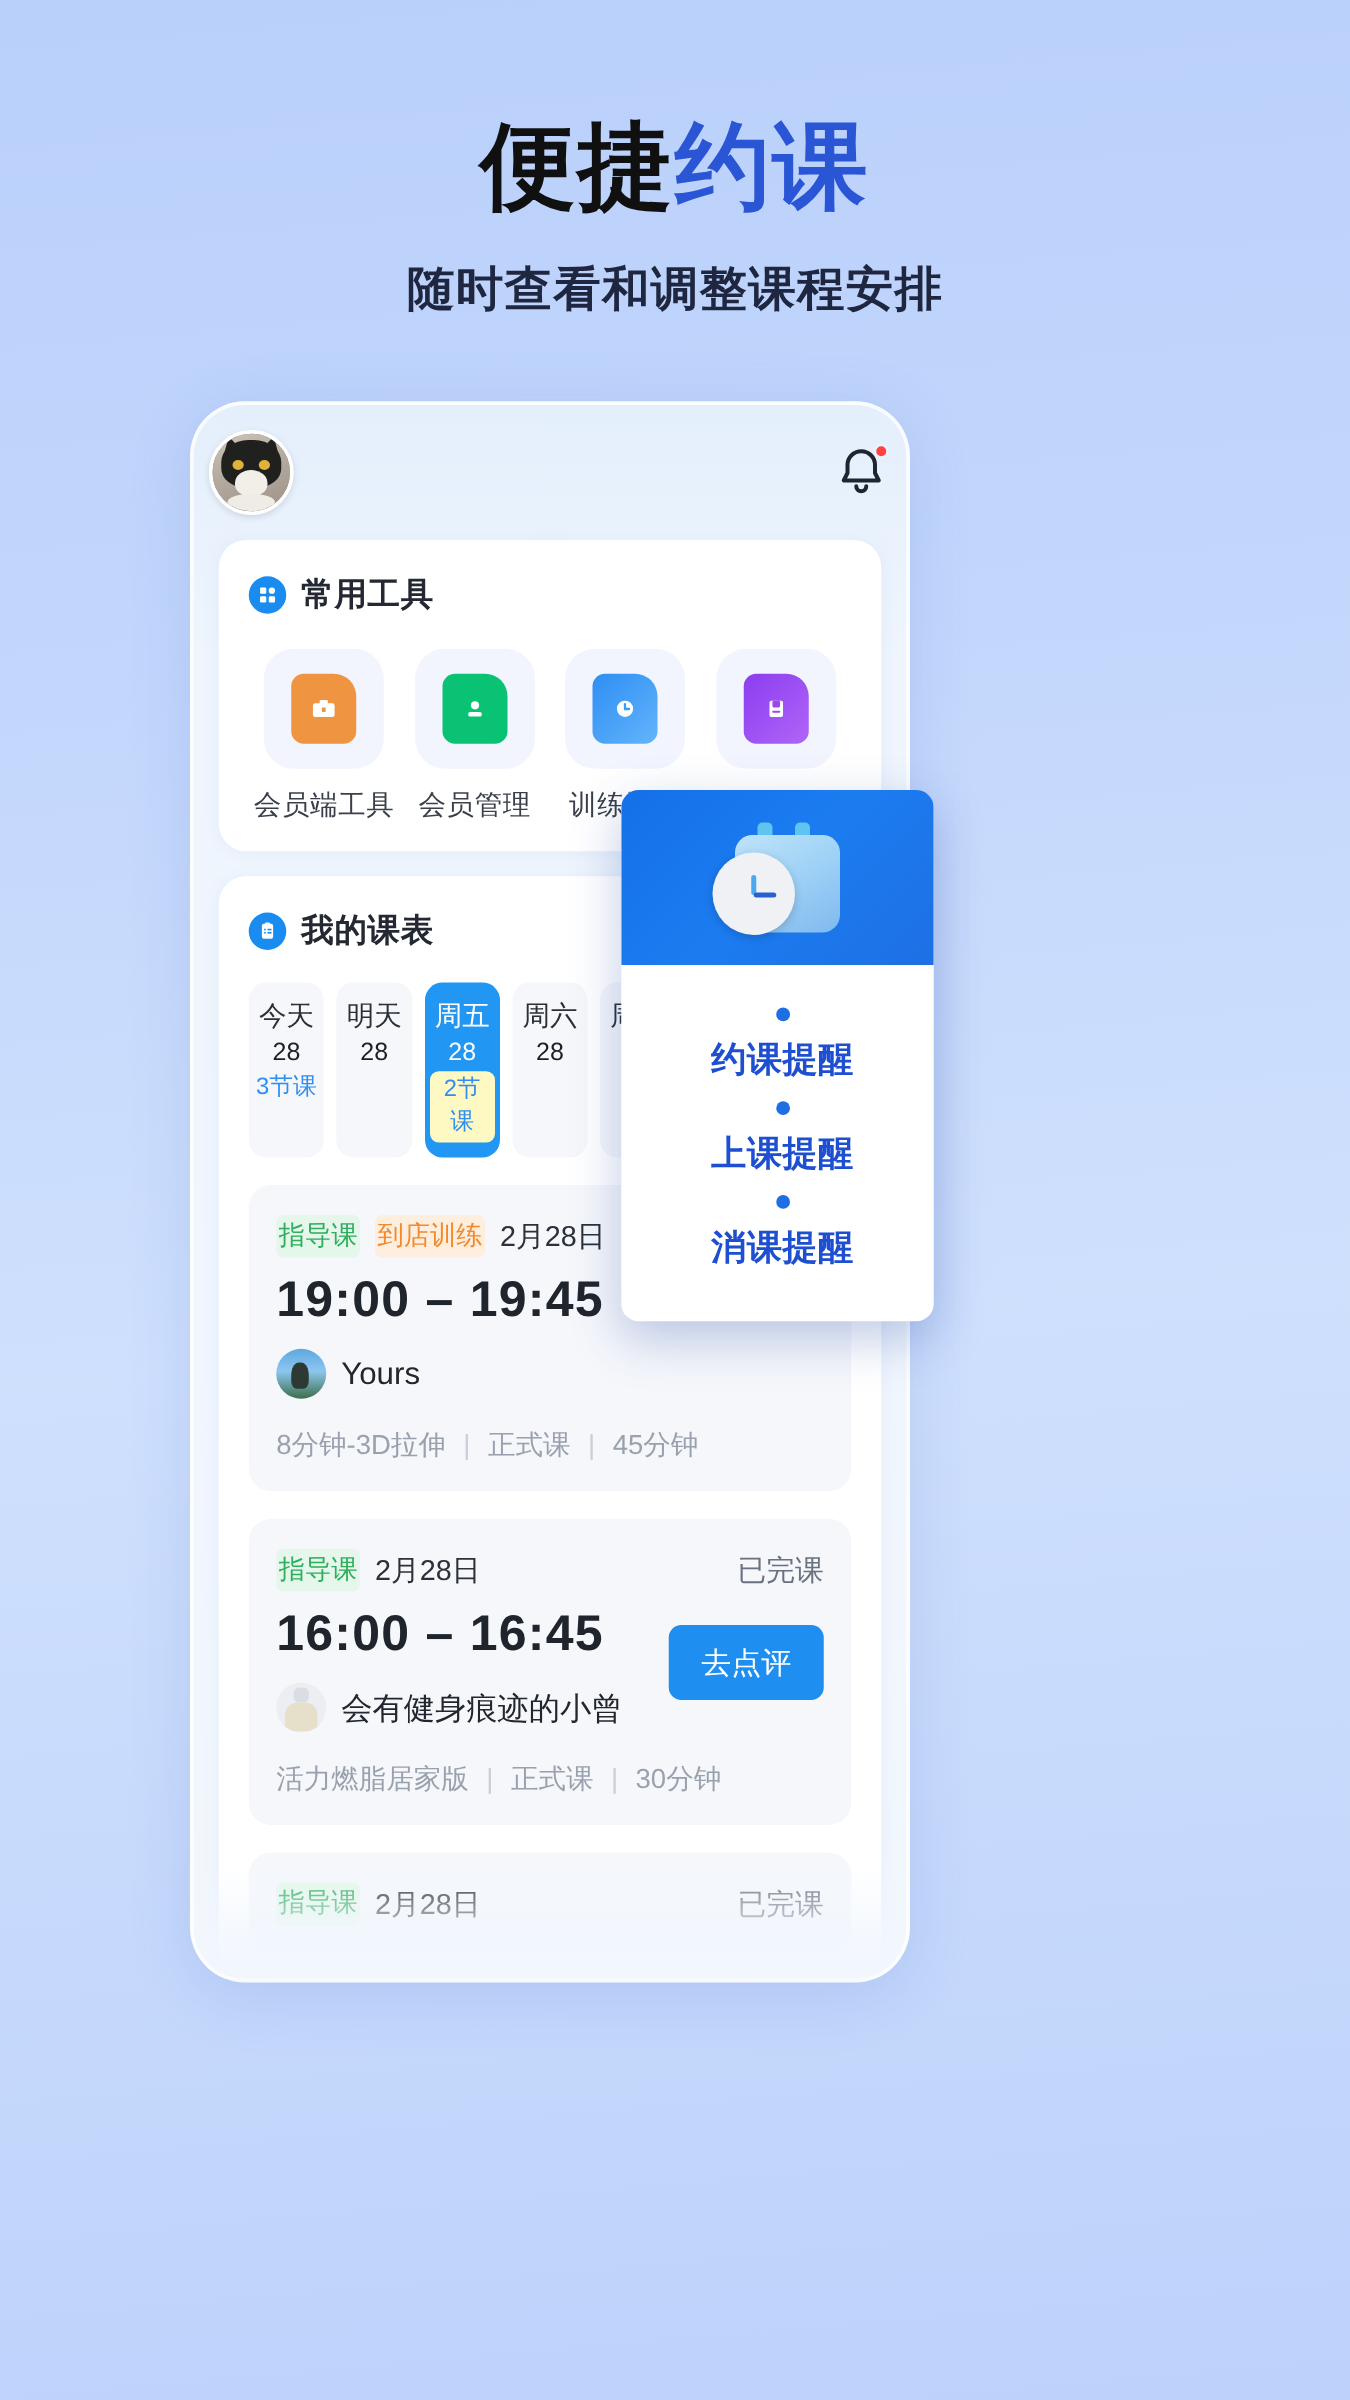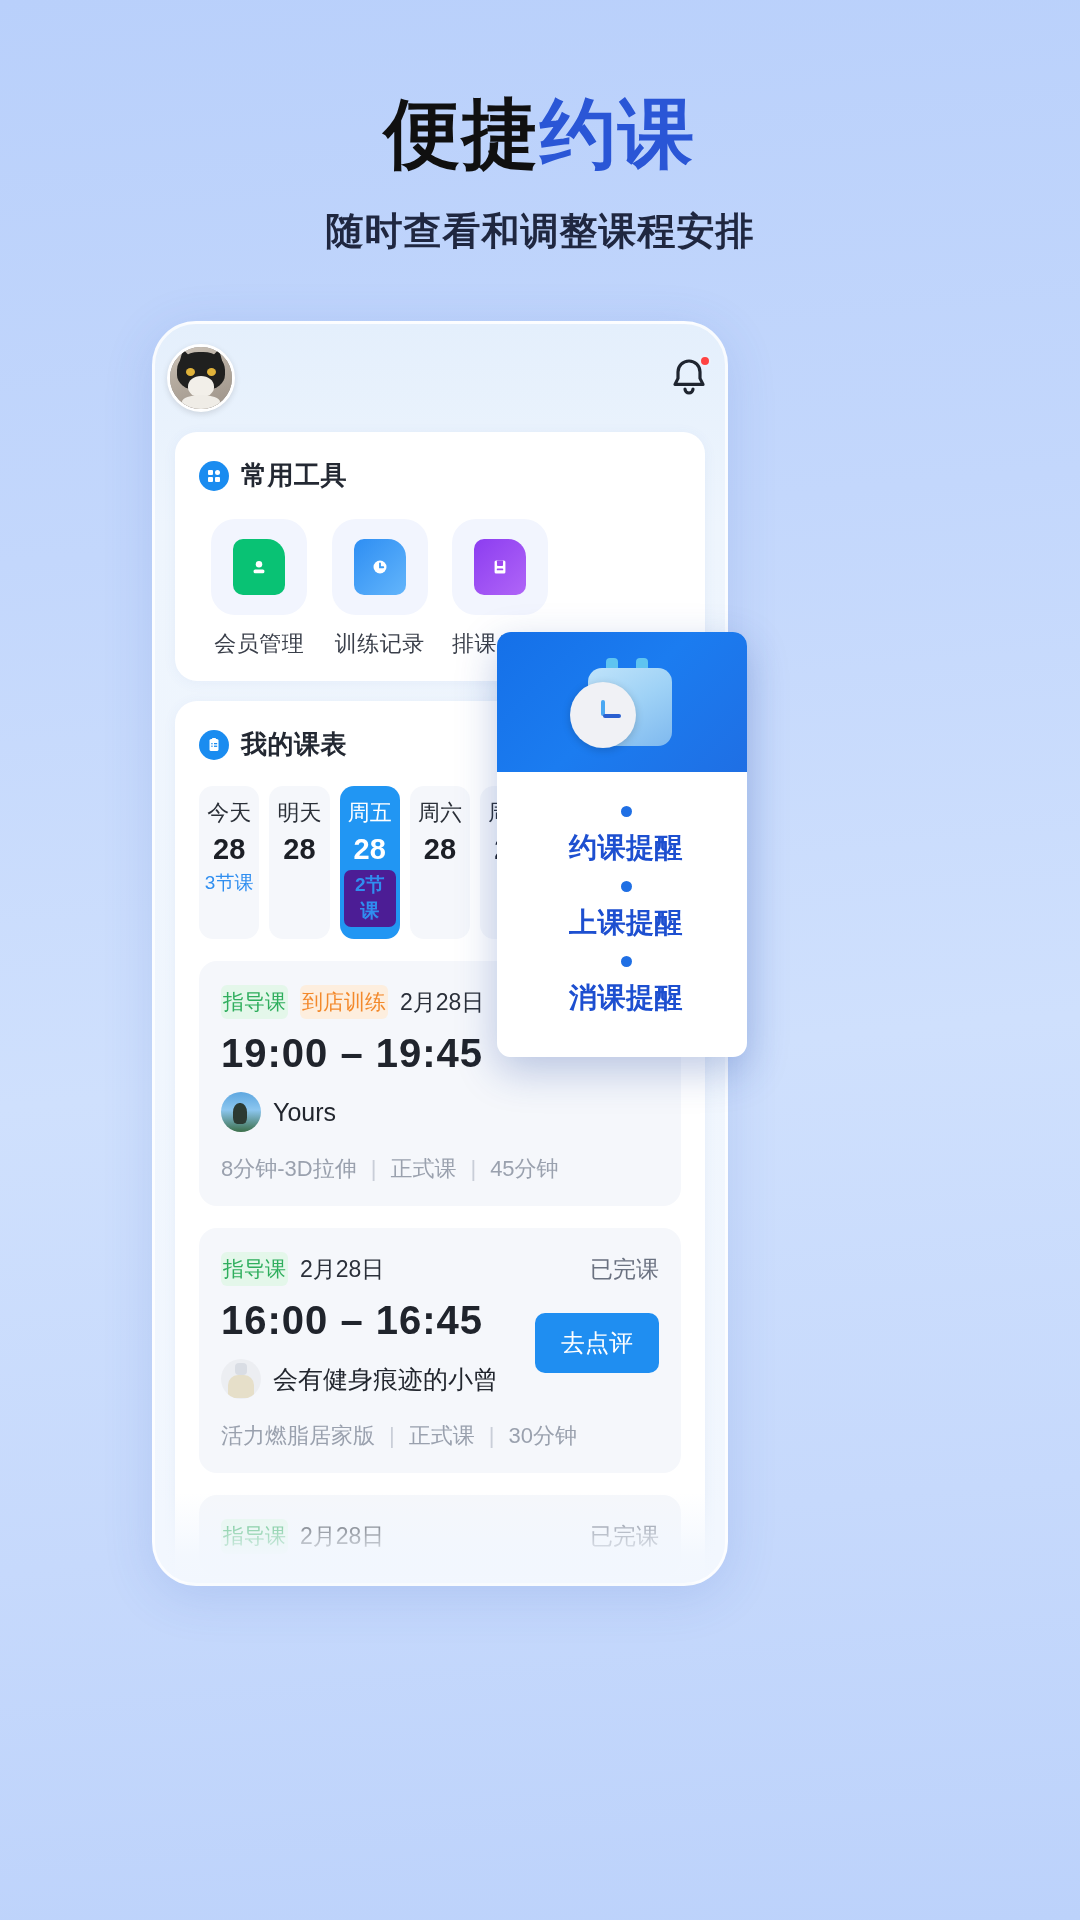--- a/index.html
+++ b/index.html
@@ -111,26 +111,26 @@
 
   
   .sched-wrap { margin-top: 20px; }
   .days { display: flex; gap: 10px; margin-top: 24px; }
   .day {
     flex: 1 1 0; min-width: 0; background: #f5f7fb; border-radius: 14px;
     padding: 12px 4px 12px; text-align: center;
   }
   .day.active { background: #2196f3; }
   .day-name { font-size: 22px; color: #2b3038; line-height: 1.35; }
-  .day-num { font-size: 29px; font-weight: 700; color: #1c1f26; line-height: 1.45; text-align: center; }
+  .day-num { font-size: 20px; font-weight: 400; color: #1c1f26; line-height: 1.45; text-align: center; }
   .day-count { font-size: 19px; color: #2f8ef0; line-height: 1.4; }
   .day.active .day-name, .day.active .day-num { color: #ffffff; }
   .day.active .day-count {
-    display: inline-block; background: #4c1d95; color: #2f8ef0;
-    border-radius: 7px; padding: 2px 4px; font-size: 19px; font-weight: bold;
+    display: inline-block; background: #fef9c3; color: #2f8ef0;
+    border-radius: 7px; padding: 2px 4px; font-size: 19px;
   }
 
   .lesson {
     background: #f5f7fb; border-radius: 18px;
     padding: 24px 22px 22px; margin-top: 22px;
   }
   .lesson-top { display: flex; align-items: center; gap: 12px; }
   .tag {
     font-size: 21px; padding: 4px 2px; border-radius: 6px; line-height: 1.25; text-align: center;
   }
@@ -268,20 +268,32 @@
             <rect x="10" y="3" width="5" height="5" rx="2.5" fill="#fff"></rect>
             <rect x="3" y="10" width="5" height="5" rx="1" fill="#fff"></rect>
             <rect x="10" y="10" width="5" height="5" rx="1" fill="#fff"></rect>
           </svg>
         </span>
         <span class="card-title">常用工具</span>
       </div>
 
       <div class="tools">
 
+        <div class="tool">
+          <span class="tool-tile">
+            <span class="doc-icon" style="background:#ef9440">
+              <svg width="26" height="26" viewBox="0 0 24 24">
+                <rect x="4" y="8" width="16" height="10" rx="1.6" fill="#fff"></rect>
+                <rect x="9" y="5.5" width="6" height="3" rx="1" fill="#fff"></rect>
+                <rect x="10.6" y="11" width="2.8" height="3.4" rx="0.6" fill="#ef9440"></rect>
+              </svg>
+            </span>
+          </span>
+          <span class="tool-label">会员端工具</span>
+        </div>
 
         <div class="tool">
           <span class="tool-tile">
             <span class="doc-icon" style="background:#09c274">
               <svg width="26" height="26" viewBox="0 0 24 24">
                 <circle cx="12" cy="9.5" r="3" fill="#fff"></circle>
                 <rect x="7" y="14.4" width="10" height="3.4" rx="1.4" fill="#fff"></rect>
               </svg>
             </span>
           </span>

